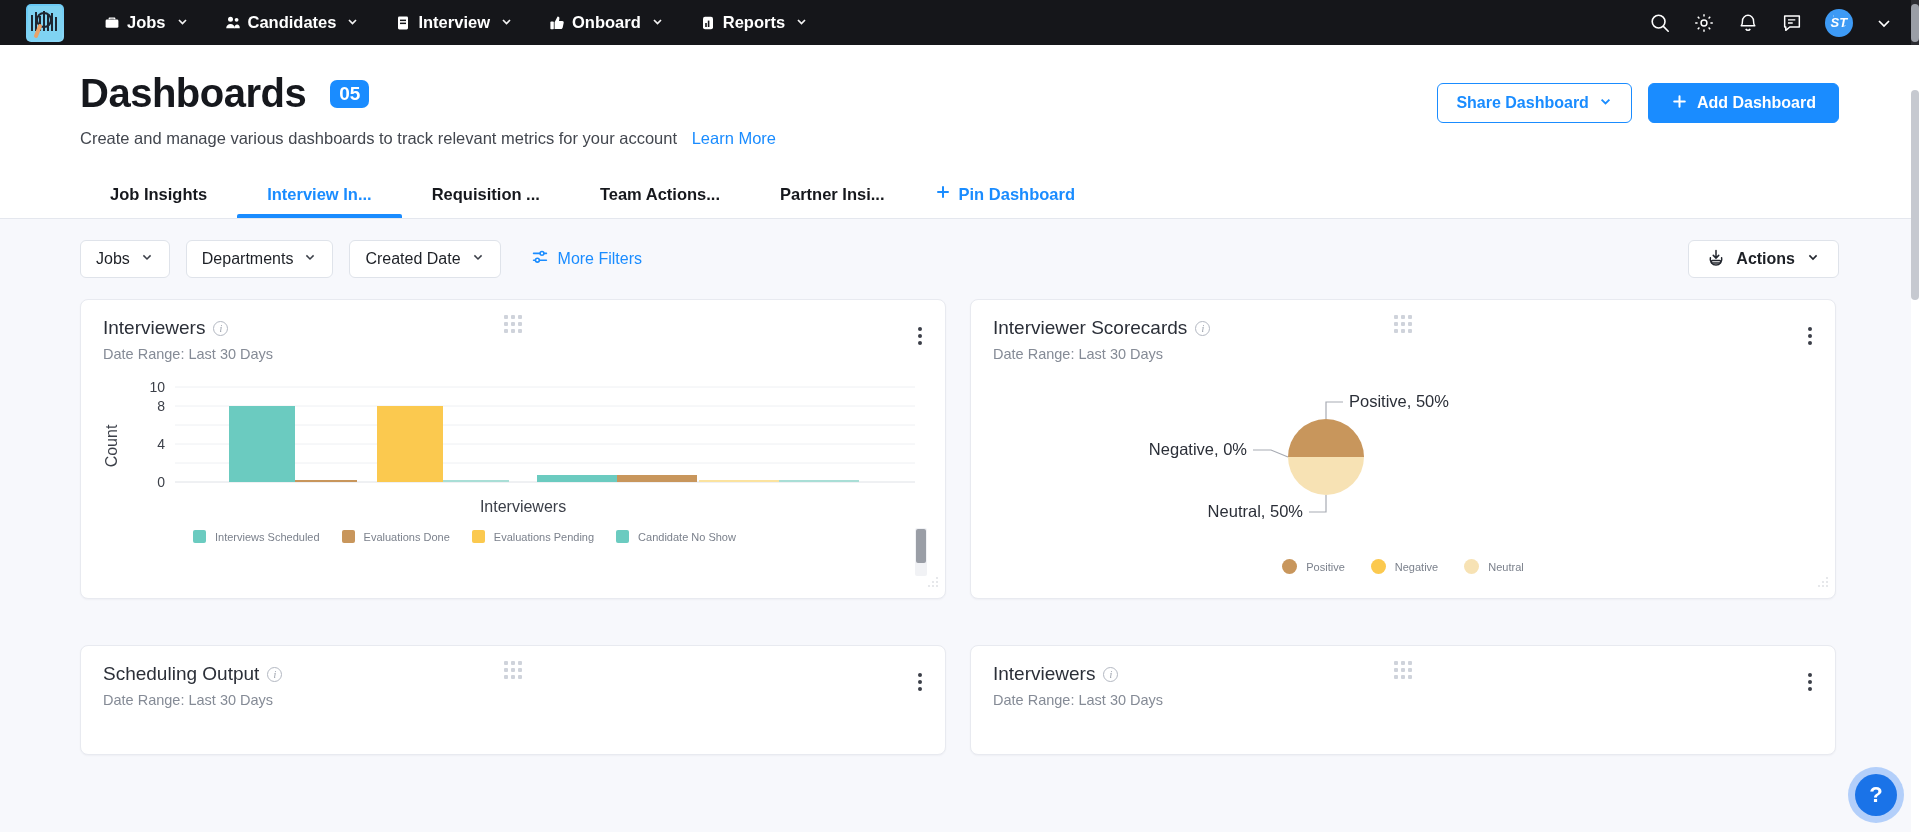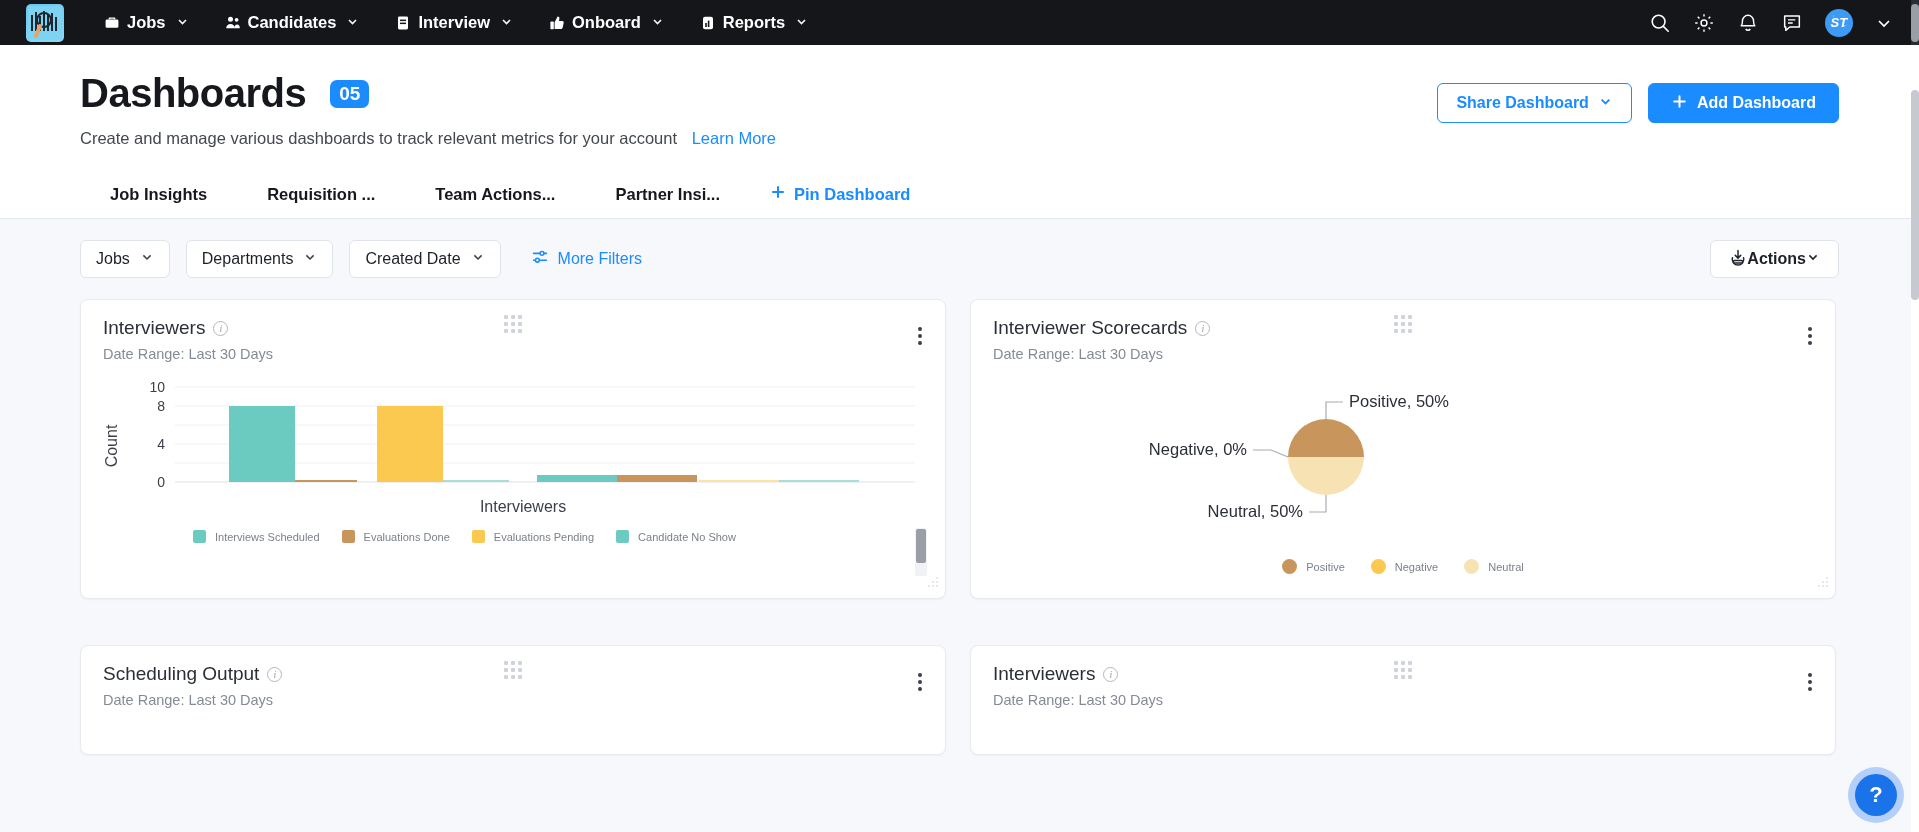--- a/index.html
+++ b/index.html
@@ -41,25 +41,25 @@
     display: flex; align-items: center; justify-content: center;
     letter-spacing: .2px; cursor: pointer;
     background-image: radial-gradient(circle at 30% 25%, #79b9f8 0 1px, transparent 1px),
                       radial-gradient(circle at 70% 60%, #79b9f8 0 1px, transparent 1px);
     font-style: italic;
   }
 
   
   .page-head { background: #ffffff; padding: 26px 0 0 0; position: relative; }
   .head-inner { padding: 0 80px; }
-  .title-row { display: flex; align-items: center; gap: 12px; }
+  .title-row { display: flex; align-items: center; gap: 24px; }
   .page-title { font-size: 40px; font-weight: bold; color: #16181d; letter-spacing: -.5px; }
   .count-badge {
     background: #1a8cff; color: #ffffff; font-size: 19px; font-weight: bold;
-    border-radius: 7px; padding: 4px 9px 5px; line-height: 1; margin-left: 12px;
+    border-radius: 7px; padding: 4px 9px 5px; line-height: 1;
   }
   .subtitle { margin-top: 13px; font-size: 16.5px; color: #43474f; }
   .subtitle .learn { color: #1a8cff; margin-left: 10px; cursor: pointer; }
 
   .head-actions { position: absolute; right: 80px; top: 38px; display: flex; gap: 16px; }
   .btn {
     display: flex; align-items: center; gap: 9px; height: 40px;
     border-radius: 6px; font-size: 16px; font-weight: bold; cursor: pointer;
     padding: 0 18px; white-space: nowrap;
   }
@@ -91,21 +91,21 @@
     display: flex; align-items: center; gap: 10px; height: 38px; padding: 0 15px;
     border: 1px solid #dfe3ea; border-radius: 6px; background: #ffffff;
     font-size: 16px; color: #1d2026; cursor: pointer; white-space: nowrap;
   }
   .morefilters {
     display: flex; align-items: center; gap: 9px; color: #1a8cff;
     font-size: 16px; cursor: pointer; margin-left: 14px;
   }
   .actions-btn {
     position: absolute; right: 80px; top: 21px;
-    display: flex; align-items: center; gap: 0; height: 38px; padding: 0 18px;
+    display: flex; align-items: center; gap: 11px; height: 38px; padding: 0 18px;
     border: 1px solid #dfe3ea; border-radius: 6px; background: #ffffff;
     font-size: 16px; font-weight: bold; color: #1d2026; cursor: pointer;
   }
 
   
   .grid { padding: 0 80px; display: flex; gap: 24px; flex-wrap: wrap; }
   .card {
     background: #ffffff; border: 1px solid #e8eaf0; border-radius: 8px;
     width: 866px; position: relative; box-shadow: 0 1px 2px rgba(20,30,60,.04);
   }
@@ -323,20 +323,21 @@
         <svg width="17" height="17" viewBox="0 0 17 17" fill="none" stroke="#fff" stroke-width="2" stroke-linecap="round">
               <path d="M8.5 3.2v10.6M3.2 8.5h10.6"></path>
             </svg>
       </span>
       <span>Add Dashboard</span>
     </div>
   </div>
 
   <div class="tabs">
     <div class="tab">Job Insights</div>
+    <div class="tab active">Interview In...</div>
     <div class="tab">Requisition ...</div>
     <div class="tab">Team Actions...</div>
     <div class="tab">Partner Insi...</div>
     <div class="tab-pin">
       <span>
         <svg width="16" height="16" viewBox="0 0 16 16" fill="none" stroke="#1a8cff" stroke-width="2" stroke-linecap="round">
               <path d="M8 3v10M3 8h10"></path>
             </svg>
       </span>
       <span>Pin Dashboard</span>

